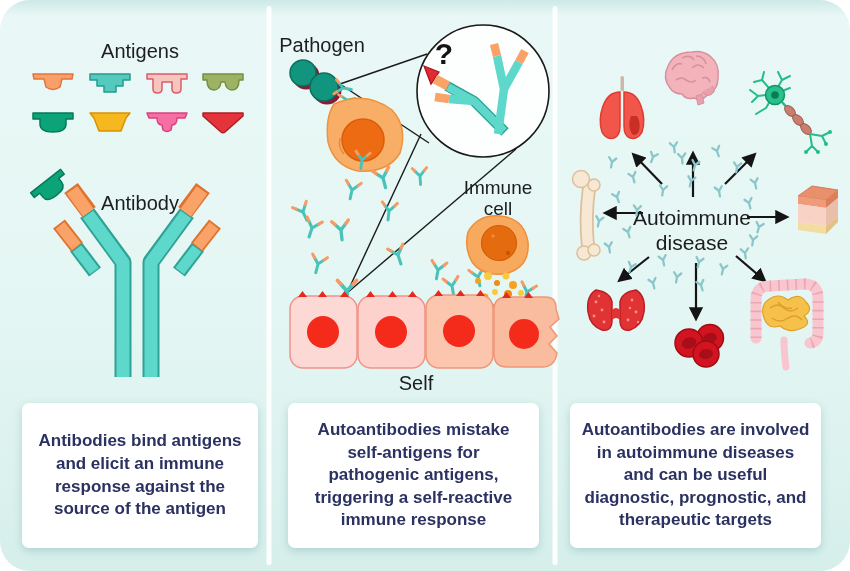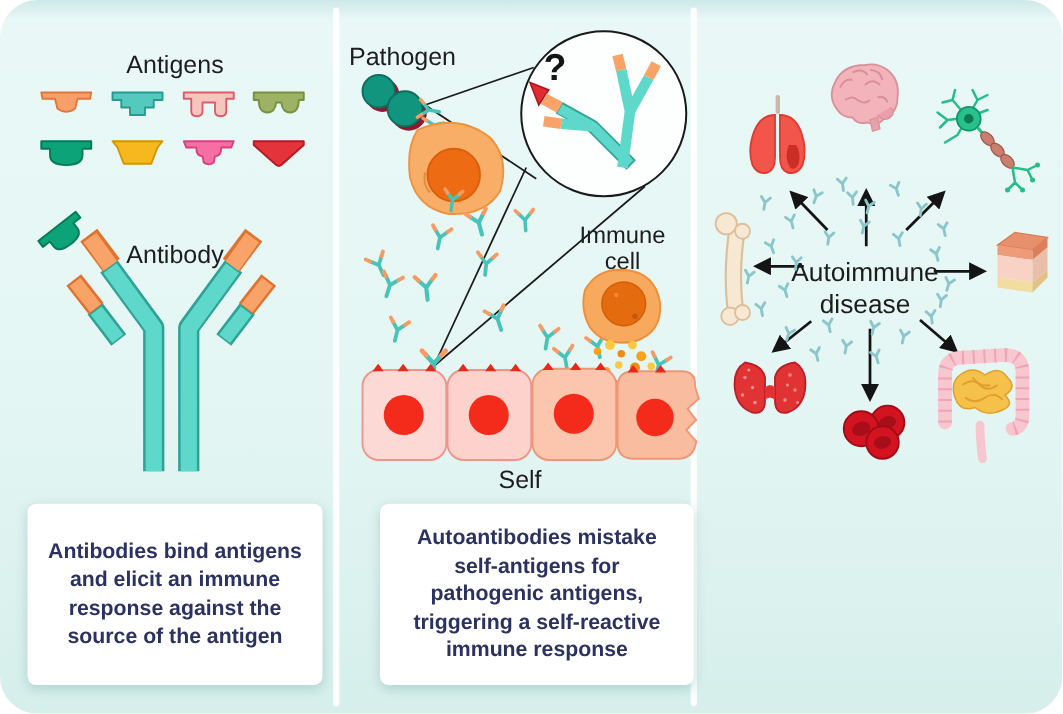--- a/index.html
+++ b/index.html
@@ -15,21 +15,21 @@
   .lbl-s{ font-size:19px; fill:#1d1d1f; }
   .qmark{ font-size:30px; font-weight:bold; fill:#141414; }
   .center-lbl{ font-size:21px; fill:#1c1c1c; }
   .caption{
     position:absolute; top:403px; height:145px; background:#ffffff; border-radius:7px;
     box-shadow:0 3px 9px rgba(80,145,145,0.30);
     display:flex; align-items:center; justify-content:center; text-align:center;
     color:#2b3160; font-weight:bold; font-size:17px; line-height:1.33;
   }
   .c1{ left:22px;  width:236px; padding:0 13px;justify-content:flex-end; }
-  .c2{ left:288px; width:251px; padding:0 16px;margin-left:16px; }
+  .c2{ left:288px; width:251px; padding:0 16px; }
   .c3{ left:570px; width:251px; padding:0 10px; }
 </style>
 </head>
 <body>
 
 <div class="stage">
 
 <svg class="art" width="850" height="571" viewBox="0 0 850 571">
   <defs>
 
@@ -376,14 +376,17 @@
     </g>
   </g>
 </svg>
 
 <div class="caption c1">
   <span>Antibodies bind antigens and elicit an immune response against the source of the antigen</span>
 </div>
 <div class="caption c2">
   <span>Autoantibodies mistake self-antigens for pathogenic antigens, triggering a self-reactive immune response</span>
 </div>
-
+<div class="caption c3">
+  <span>Autoantibodies are involved in autoimmune diseases and can be useful diagnostic, prognostic, and therapeutic targets</span>
 </div>
 
+</div>
+
 </body></html>

